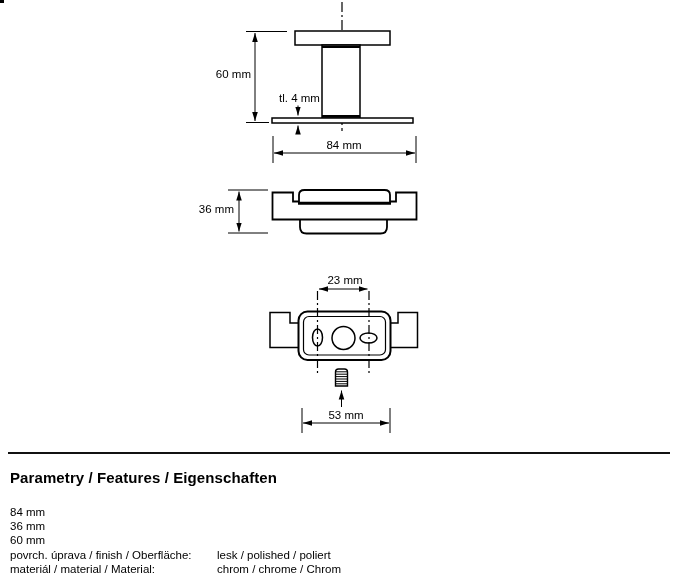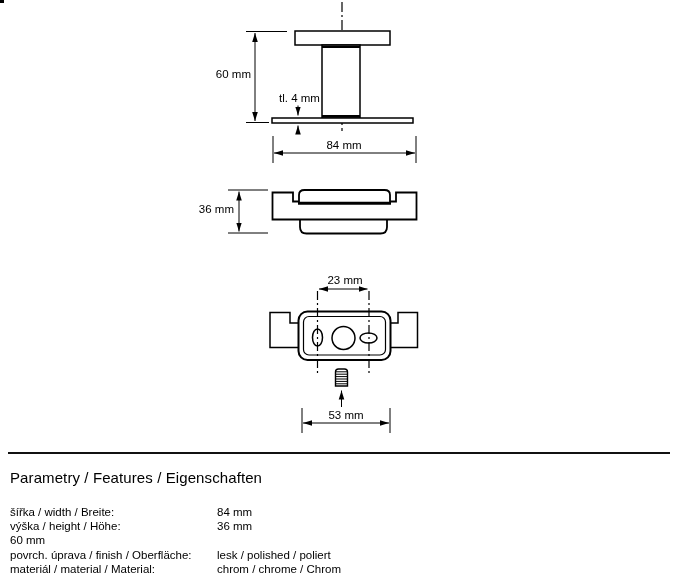--- a/index.html
+++ b/index.html
@@ -20,21 +20,21 @@
   .divider {
     position:absolute;
     left:8px; top:452px;
     width:662px; height:2px;
     background:#111;
   }
   .spec-heading {
     position:absolute;
     left:10px; top:470px;
     font-size:15px;
-    font-weight:normal;
+    font-weight:bold;
     line-height:1.1;
     letter-spacing:0.1px;
   }
   .spec-table {
     position:absolute;
     left:10px; top:505px;
     width:420px;
     font-size:11.5px;
     line-height:14.2px;
   }
@@ -147,25 +147,23 @@
       <text class="dim-text" x="346" y="419" text-anchor="middle" stroke="none" fill="#000">53 mm</text>
     </g>
   </svg>
 
   <div class="divider"></div>
 
   <div class="spec-heading">Parametry / Features / Eigenschaften</div>
 
   <div class="spec-table">
     <div class="spec-row">
-      <span class="spec-label">šířka / width / Breite:</span>
       <span class="spec-value">84 mm</span>
     </div>
     <div class="spec-row">
-      <span class="spec-label">výška / height / Höhe:</span>
       <span class="spec-value">36 mm</span>
     </div>
     <div class="spec-row">
       <span class="spec-value">60 mm</span>
     </div>
     <div class="spec-row">
       <span class="spec-label">povrch. úprava / finish / Oberfläche:</span>
       <span class="spec-value">lesk / polished / poliert</span>
     </div>
     <div class="spec-row">

